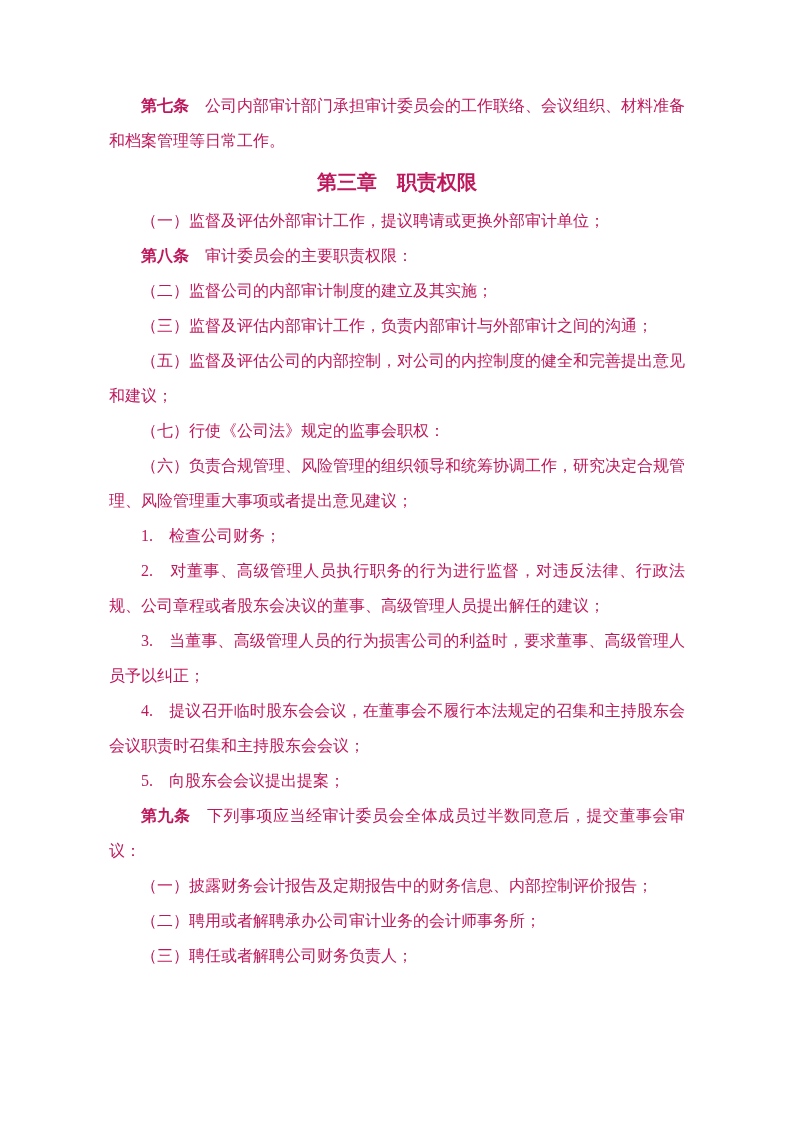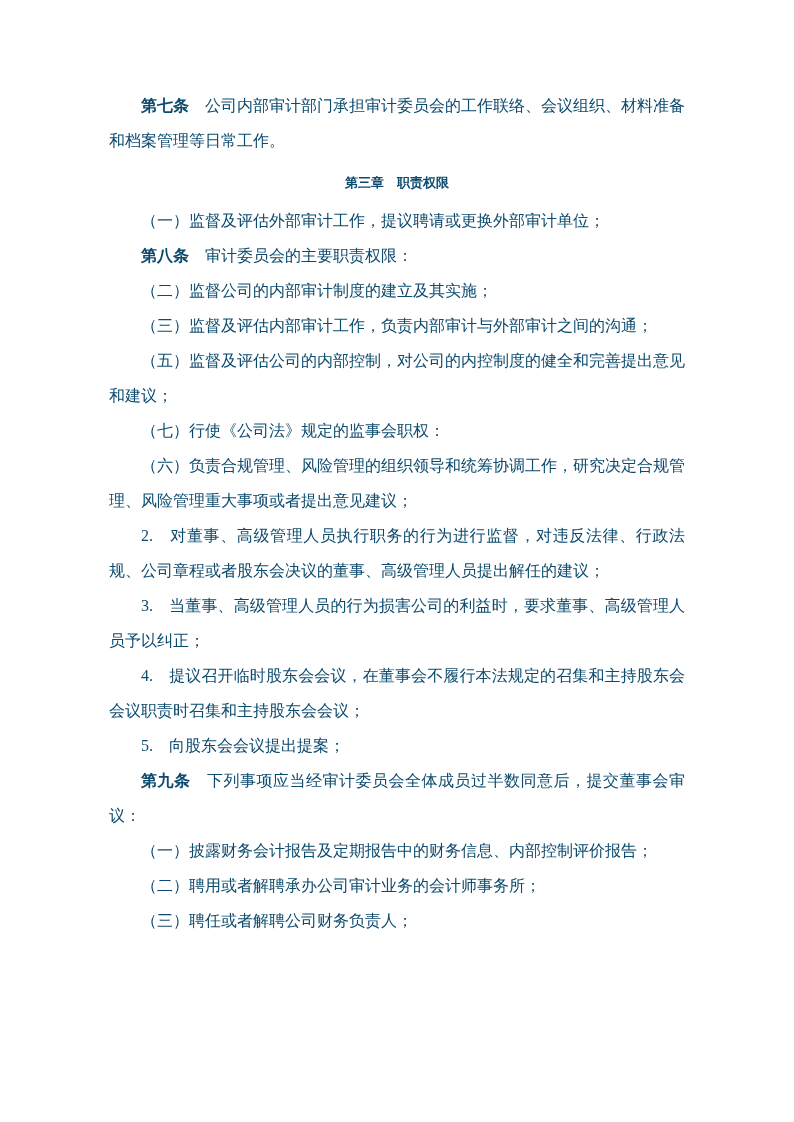--- a/index.html
+++ b/index.html
@@ -12,60 +12,61 @@
     height: 1122px;
     overflow: hidden;
   }
   .page {
     box-sizing: border-box;
     width: 794px;
     height: 1122px;
     padding: 88px 109px 0 109px;
     font-family: "Liberation Serif", "DejaVu Serif", serif;
     font-size: 16px;
-    color: #0c4a6e;
+    color: #be185d;
     background: #ffffff;
   }
   .para {
     margin: 0;
     line-height: 35px;
     text-align: justify;
     text-indent: 2em;
     word-break: break-all;
   }
   .para b {
     font-weight: bold;
   }
   .heading {
     margin: 7px 0 3px 0;
     line-height: 35px;
     text-align: center;
     text-indent: 0;
     font-weight: bold;
-    font-size: 13px;
+    font-size: 20px;
   }
 </style>
 </head>
 <body>
 
 <div class="page">
 
   <p class="para"><b>第七条</b><span>　公司内部审计部门承担审计委员会的工作联络、会议组织、材料准备和档案管理等日常工作。</span></p>
 
   <p class="heading">第三章　职责权限</p>
 
   <p class="para">（一）监督及评估外部审计工作，提议聘请或更换外部审计单位；</p>
 
   <p class="para"><b>第八条</b><span>　审计委员会的主要职责权限：</span></p>
   <p class="para">（二）监督公司的内部审计制度的建立及其实施；</p>
   <p class="para">（三）监督及评估内部审计工作，负责内部审计与外部审计之间的沟通；</p>
   <p class="para">（五）监督及评估公司的内部控制，对公司的内控制度的健全和完善提出意见和建议；</p>
   <p class="para">（七）行使《公司法》规定的监事会职权：</p>
   <p class="para">（六）负责合规管理、风险管理的组织领导和统筹协调工作，研究决定合规管理、风险管理重大事项或者提出意见建议；</p>
 
+  <p class="para">1.　检查公司财务；</p>
   <p class="para">2.　对董事、高级管理人员执行职务的行为进行监督，对违反法律、行政法规、公司章程或者股东会决议的董事、高级管理人员提出解任的建议；</p>
   <p class="para">3.　当董事、高级管理人员的行为损害公司的利益时，要求董事、高级管理人员予以纠正；</p>
   <p class="para">4.　提议召开临时股东会会议，在董事会不履行本法规定的召集和主持股东会会议职责时召集和主持股东会会议；</p>
   <p class="para">5.　向股东会会议提出提案；</p>
 
 
   <p class="para"><b>第九条</b><span>　下列事项应当经审计委员会全体成员过半数同意后，提交董事会审议：</span></p>
 
   <p class="para">（一）披露财务会计报告及定期报告中的财务信息、内部控制评价报告；</p>
   <p class="para">（二）聘用或者解聘承办公司审计业务的会计师事务所；</p>

